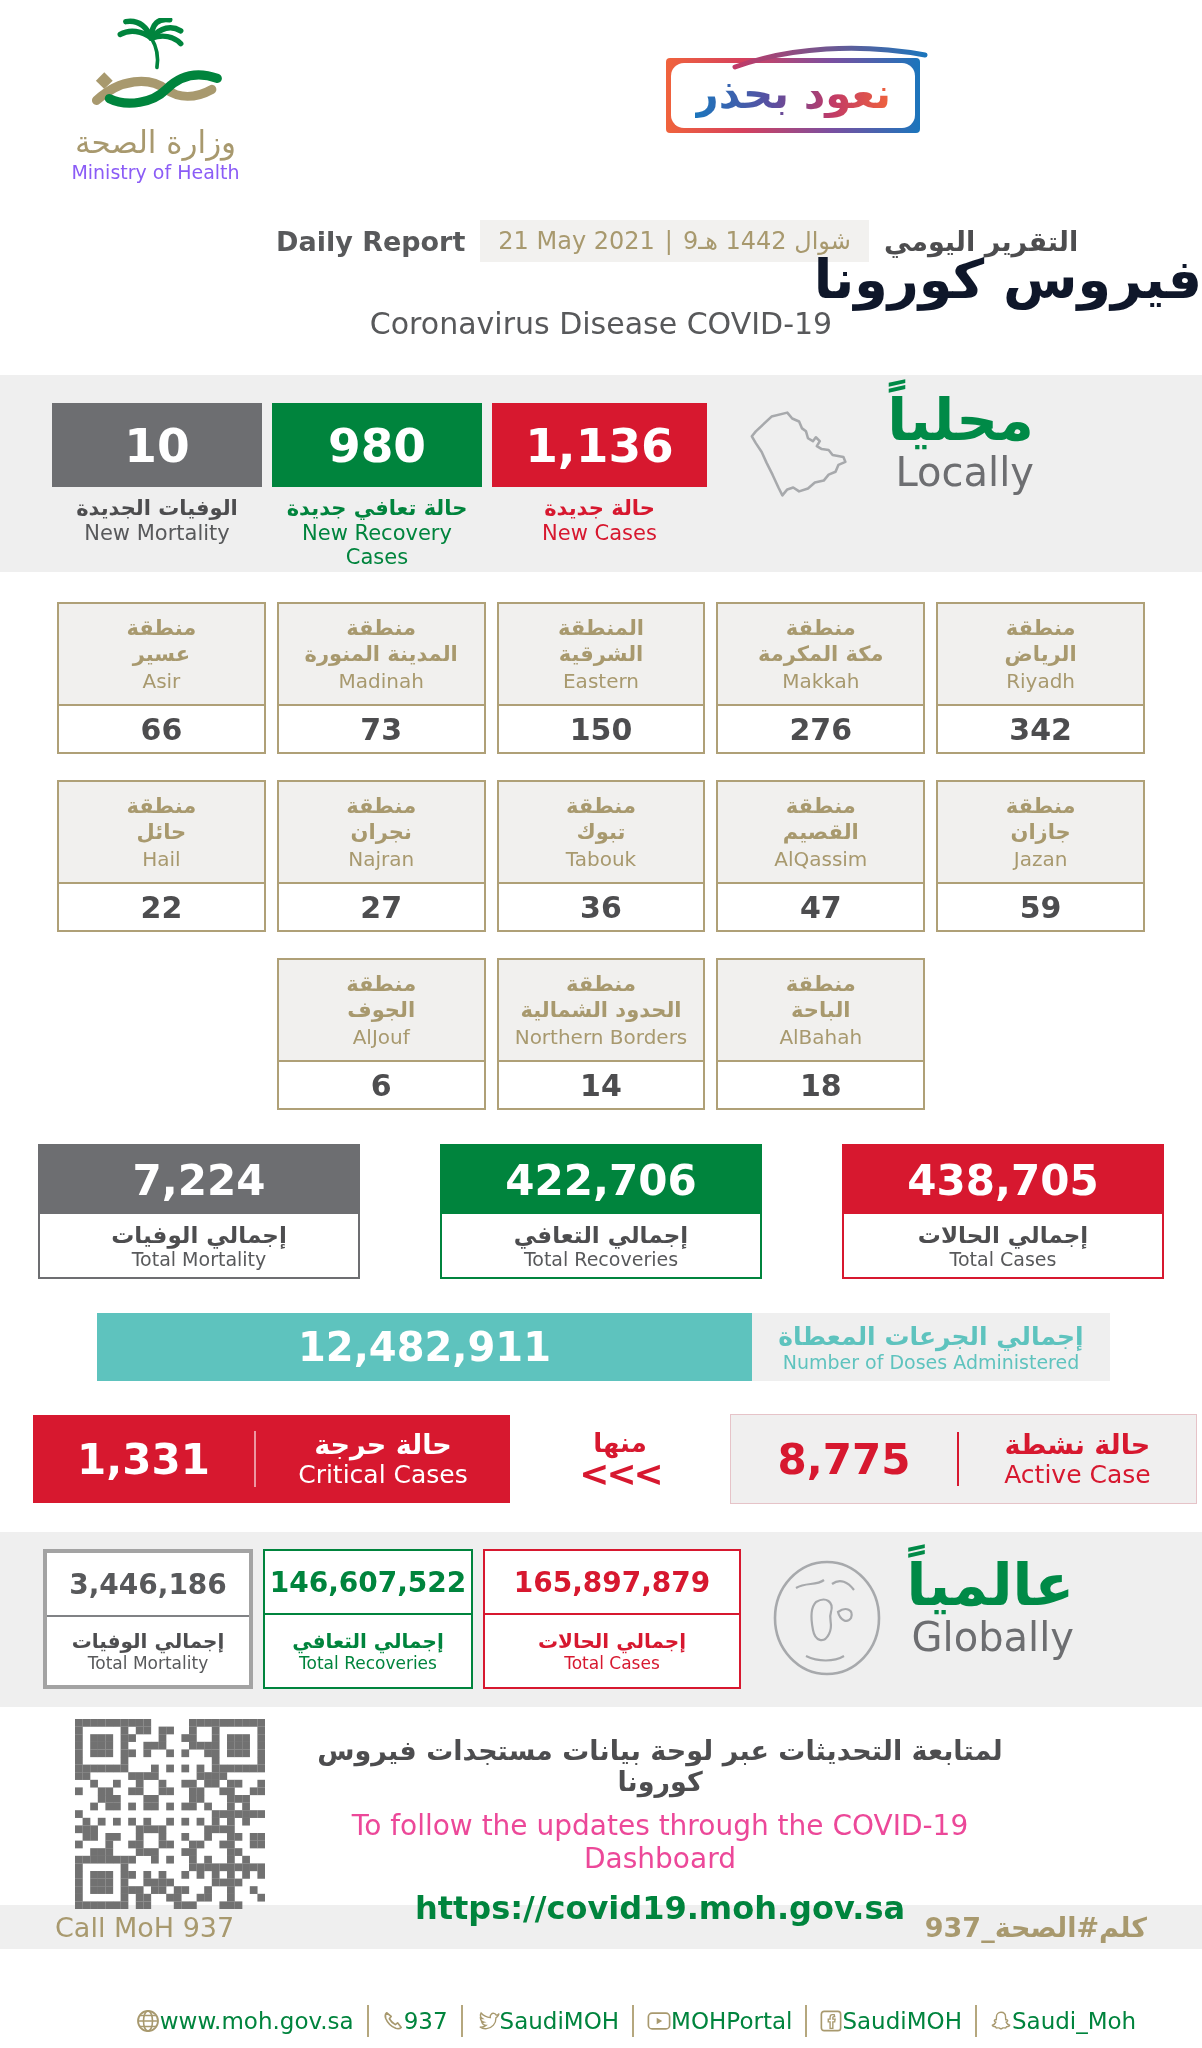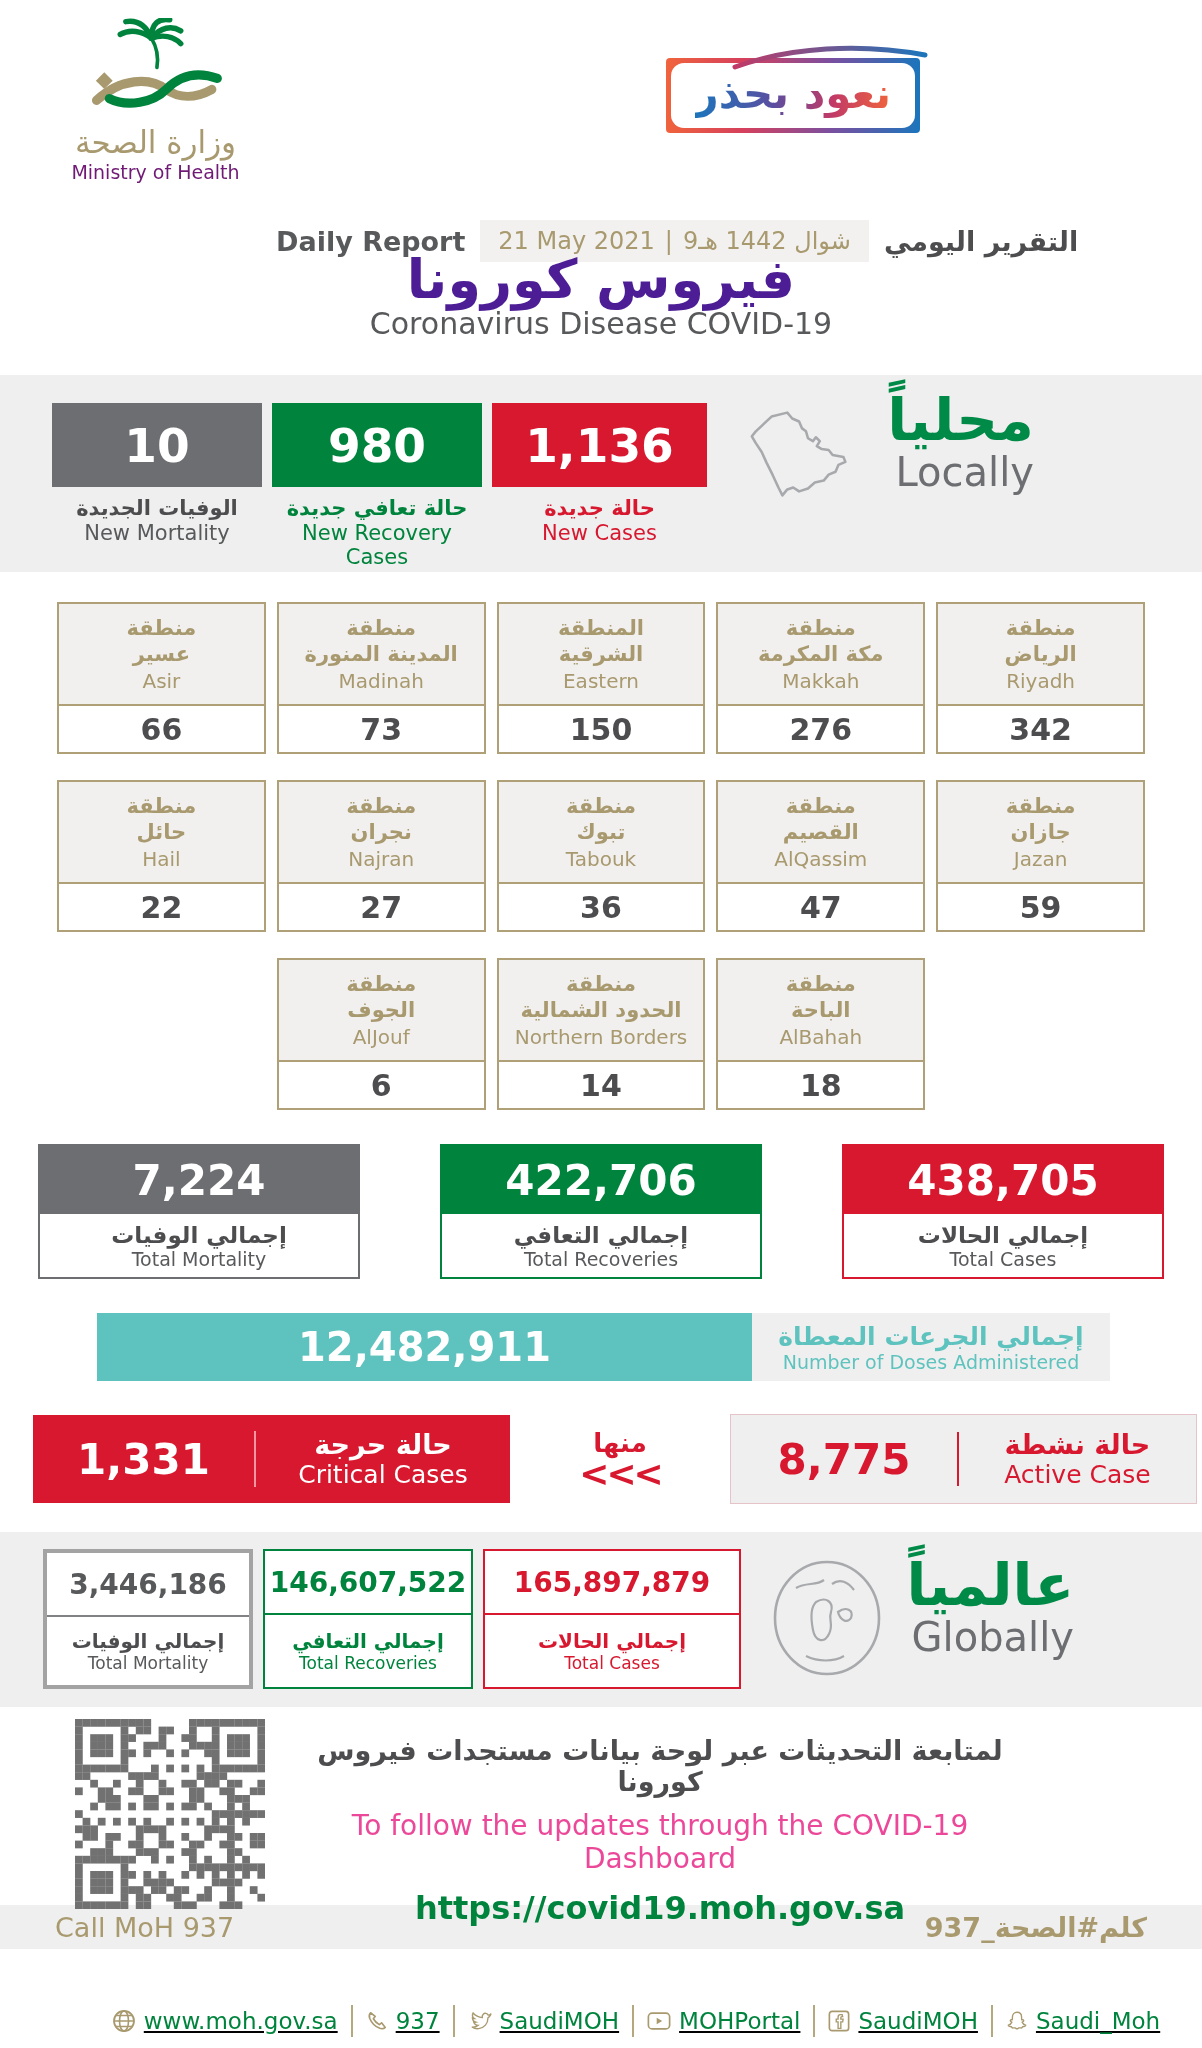--- a/index.html
+++ b/index.html
@@ -4,33 +4,33 @@
 <style>
   html,body{margin:0;padding:0;}
   body{font-family:"DejaVu Sans","Liberation Sans",sans-serif;background:#fff;}
   .page{position:relative;width:1202px;height:2048px;margin:0 auto;background:#fff;overflow:hidden;}
 
   
   .header{position:relative;height:375px;}
   .logo{position:absolute;left:48px;top:18px;width:215px;text-align:center;}
   .logo svg{display:block;margin:0 auto;}
   .logo-ar{color:#A8996E;font-size:31px;line-height:1.05;}
-  .logo-en{color:#701a75;font-size:19px;margin-top:2px;}
+  .logo-en{color:#8b5cf6;font-size:19px;margin-top:2px;}
   .badge-wrap{position:absolute;right:282px;top:58px;padding:5px;border-radius:4px;
     background:linear-gradient(90deg,#F0633C 0%,#D6405C 30%,#7A4FA0 65%,#1B75BC 100%);}
   .badge-inner{background:#fff;border-radius:13px;padding:6px 24px 10px;}
   .badge-text{font-size:42px;font-weight:bold;
     background:linear-gradient(90deg,#1B75BC 0%,#5B4EA0 40%,#C13A67 70%,#F0633C 100%);
     -webkit-background-clip:text;background-clip:text;color:transparent;white-space:nowrap;}
   .badge-swoosh{position:absolute;top:-17px;right:-10px;}
   .date-row{position:absolute;left:276px;top:220px;display:flex;align-items:center;gap:15px;white-space:nowrap;}
   .daily-report-en{color:#58595B;font-size:27px;font-weight:bold;}
   .date-box{background:#F2F1EF;color:#A8996E;font-size:24px;padding:7px 18px;display:flex;gap:10px;align-items:center;}
   .daily-report-ar{color:#4D4D4F;font-size:27px;font-weight:bold;}
-  .title-ar{position:absolute;left:0;right:0;top:248px;text-align:center;color:#4c1d95;font-size:54px;font-weight:bold;}
+  .title-ar{position:absolute;left:0;right:0;top:248px;color:#0f172a;font-size:54px;font-weight:bold;}
   .title-en{position:absolute;left:0;right:0;top:306px;text-align:center;color:#58595B;font-size:30px;}
 
   
   .band{background:#EFEFEF;}
   .locally-band{position:relative;height:197px;}
   .stat-group{position:absolute;top:28px;text-align:center;}
   .stat-box{height:84px;display:flex;align-items:center;justify-content:center;color:#fff;
     font-size:47px;font-weight:bold;}
   .stat-ar{font-size:21px;font-weight:bold;margin-top:9px;}
   .stat-en{font-size:21px;margin-top:1px;}
@@ -116,21 +116,21 @@
   .dash-en{color:#ec4899;font-size:28px;margin-top:12px;}
   .dash-url{color:#00843D;font-size:32px;font-weight:bold;margin-top:14px;text-decoration:none;display:inline-block;}
 
   
   .call-band{height:44px;display:flex;align-items:center;justify-content:space-between;
     padding:0 55px;color:#A8996E;font-size:27px;}
   .call-ar{font-weight:bold;}
 
   
   .footer{margin-top:56px;display:flex;align-items:center;justify-content:center;margin-left:70px;}
-  .f-item{display:flex;align-items:center;gap:8px;padding:0 13px;text-decoration:underline;}
+  .f-item{display:flex;align-items:center;gap:0;padding:0 13px;}
   .f-item svg{display:block;}
   .f-label{color:#00843D;font-size:23px;}
   .f-sep{width:2px;height:32px;background:#B5A77E;}
 </style>
 </head>
 <body>
 
 <div class="page">
 
   <div class="header">

